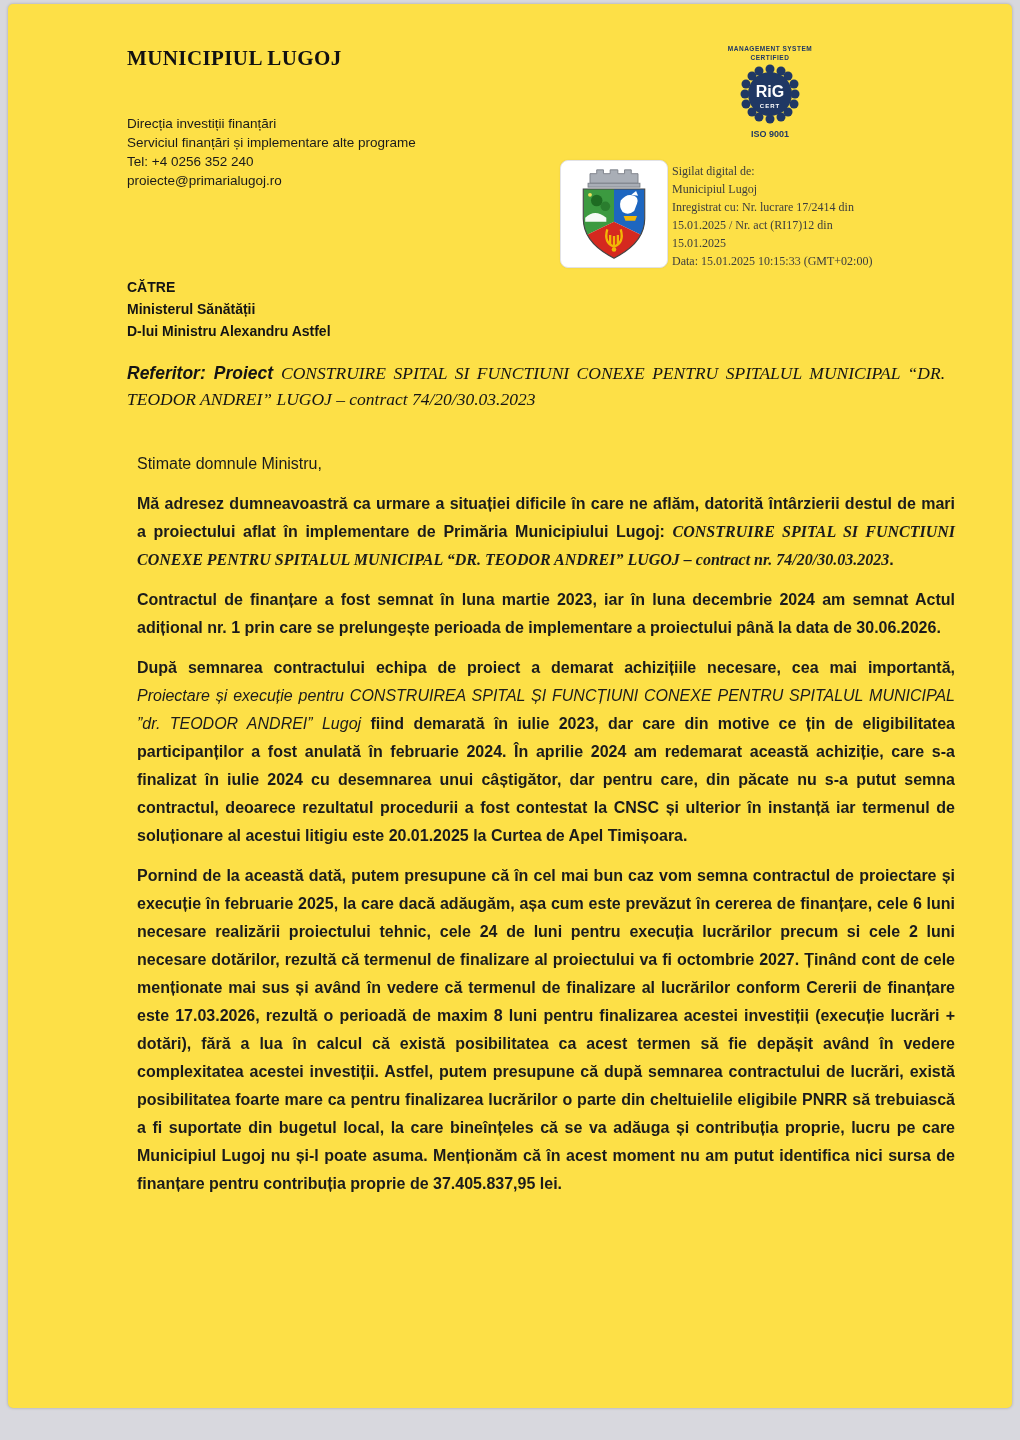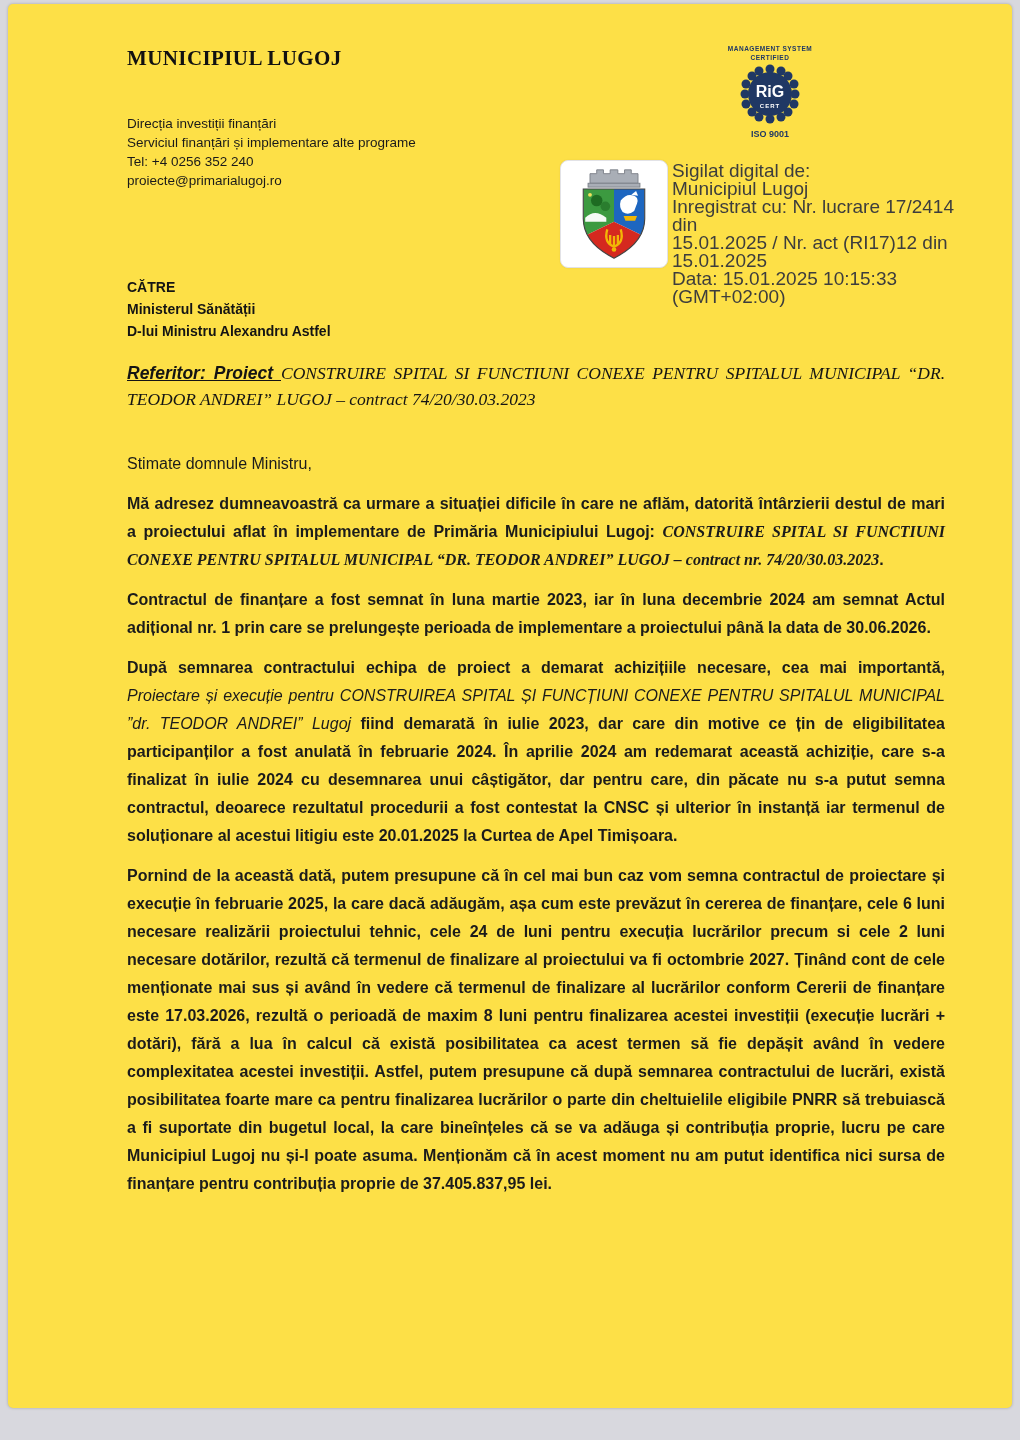--- a/index.html
+++ b/index.html
@@ -30,42 +30,42 @@
   .iso-badge{left:630px;top:44px;width:70px;height:92px;}
   .rig-badge{left:706px;top:38px;width:112px;height:100px;}
 
   
   .coat-box{
     left:552px;top:156px;width:106px;height:106px;
     border:1px solid #e2e2e6;border-radius:8px;background:#fff;
     display:flex;align-items:center;justify-content:center;
     box-shadow:0 0 2px rgba(0,0,0,.08);
   }
-  .seal-text{left:664px;top:158px;width:300px;font-size:19px;line-height:18px;color:#3d3d3d;}
+  .seal-text{left:664px;top:158px;width:300px;font-size:12px;line-height:18px;color:#3d3d3d;font-family:Liberation Serif, serif;}
 
   
   .recipient{left:119px;top:272px;font-size:14px;font-weight:bold;line-height:22px;color:#141414;}
 
   
   .subject{
     left:119px;top:356px;width:818px;
     text-align:justify;
     font-size:17.5px;line-height:26px;color:#141414;
   }
 
   
-  .letter-body{left:119px;top:446px;width:818px;font-size:16px;line-height:28px;color:#1b1b1b;}
+  .letter-body{left:129px;top:446px;width:818px;font-size:16px;line-height:28px;color:#1b1b1b;}
   .salutation{margin:0 0 14px 0;}
   .letter-body p{margin:0 0 12px 0;text-align:justify;}
 
   
   .seg-n{font-weight:bold;}
   .seg-b{font-weight:bold;}
   .seg-i{font-style:italic;}
-  .seg-ibs{font-style:italic;font-weight:bold;text-decoration:underline;}
+  .seg-ibs{font-style:italic;font-weight:bold;}
   .seg-is{font-family:"Liberation Serif","DejaVu Serif",serif;font-style:italic;}
   .seg-bis{font-family:"Liberation Serif","DejaVu Serif",serif;font-style:italic;font-weight:bold;}
 
   svg text{user-select:none;}
   .badge-serif{font-family:"Liberation Serif","DejaVu Serif",serif;}
   .badge-sans{font-family:"Liberation Sans","DejaVu Sans",sans-serif;}
 </style>
 </head>
 <body>
 

